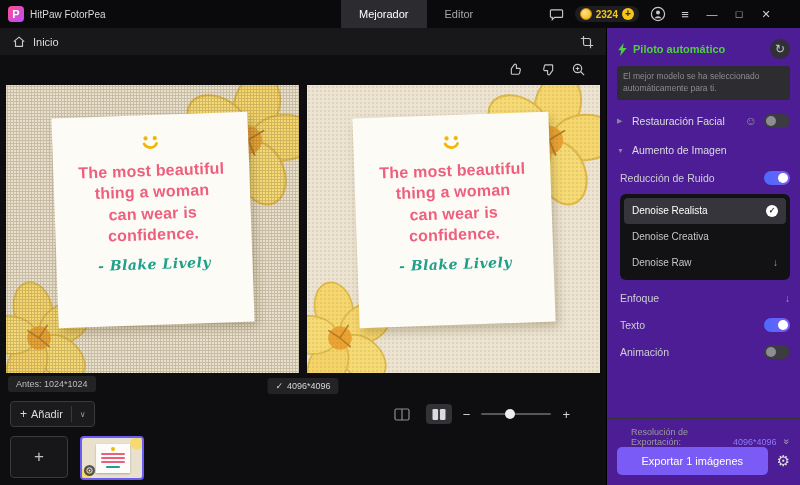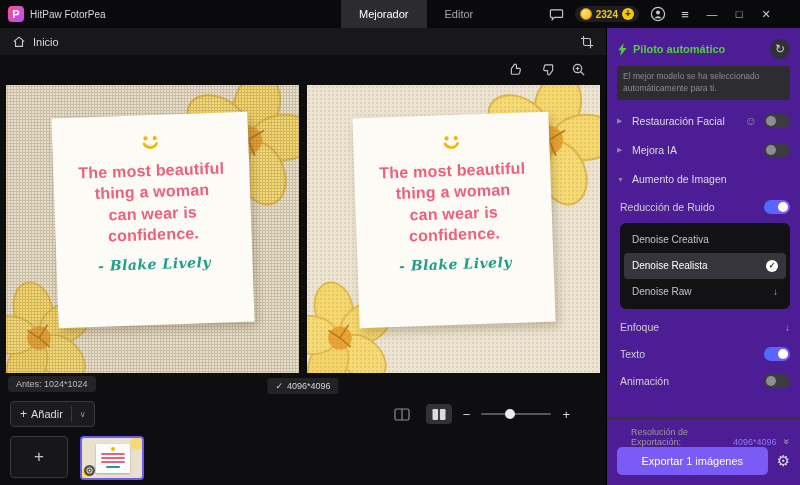--- a/index.html
+++ b/index.html
@@ -328,50 +328,43 @@
 
         <div class="sb-row">
           <span class="caret">▶</span>
           <span>Restauración Facial</span>
           <span class="row-right">
             <span class="smiley-ic">☺</span>
             <span class="toggle"></span>
           </span>
         </div>
 
-        <div class="sb-row">
-          <span class="caret">▶</span>
-          <span>Mejora IA</span>
-          <span class="row-right">
-            <span class="toggle"></span>
-          </span>
-        </div>
 
         <div class="sb-row">
           <span class="caret">▼</span>
           <span>Aumento de Imagen</span>
         </div>
 
         <div class="sb-sub">
           <div class="sub-row">
             <span>Reducción de Ruido</span>
             <span class="row-right">
                 <span class="toggle on"></span>
               </span>
           </div>
 
           <div class="options-box">
-            <div class="opt">
-              <span>Denoise Creativa</span>
-            </div>
             <div class="opt selected">
               <span>Denoise Realista</span>
               <span class="check-circle">✓</span>
             </div>
             <div class="opt">
+              <span>Denoise Creativa</span>
+            </div>
+            <div class="opt">
               <span>Denoise Raw</span>
               <span class="dl">↓</span>
             </div>
           </div>
 
           <div class="sub-row">
             <span>Enfoque</span>
             <span class="row-right">
                 <span class="dl">↓</span>
               </span>

